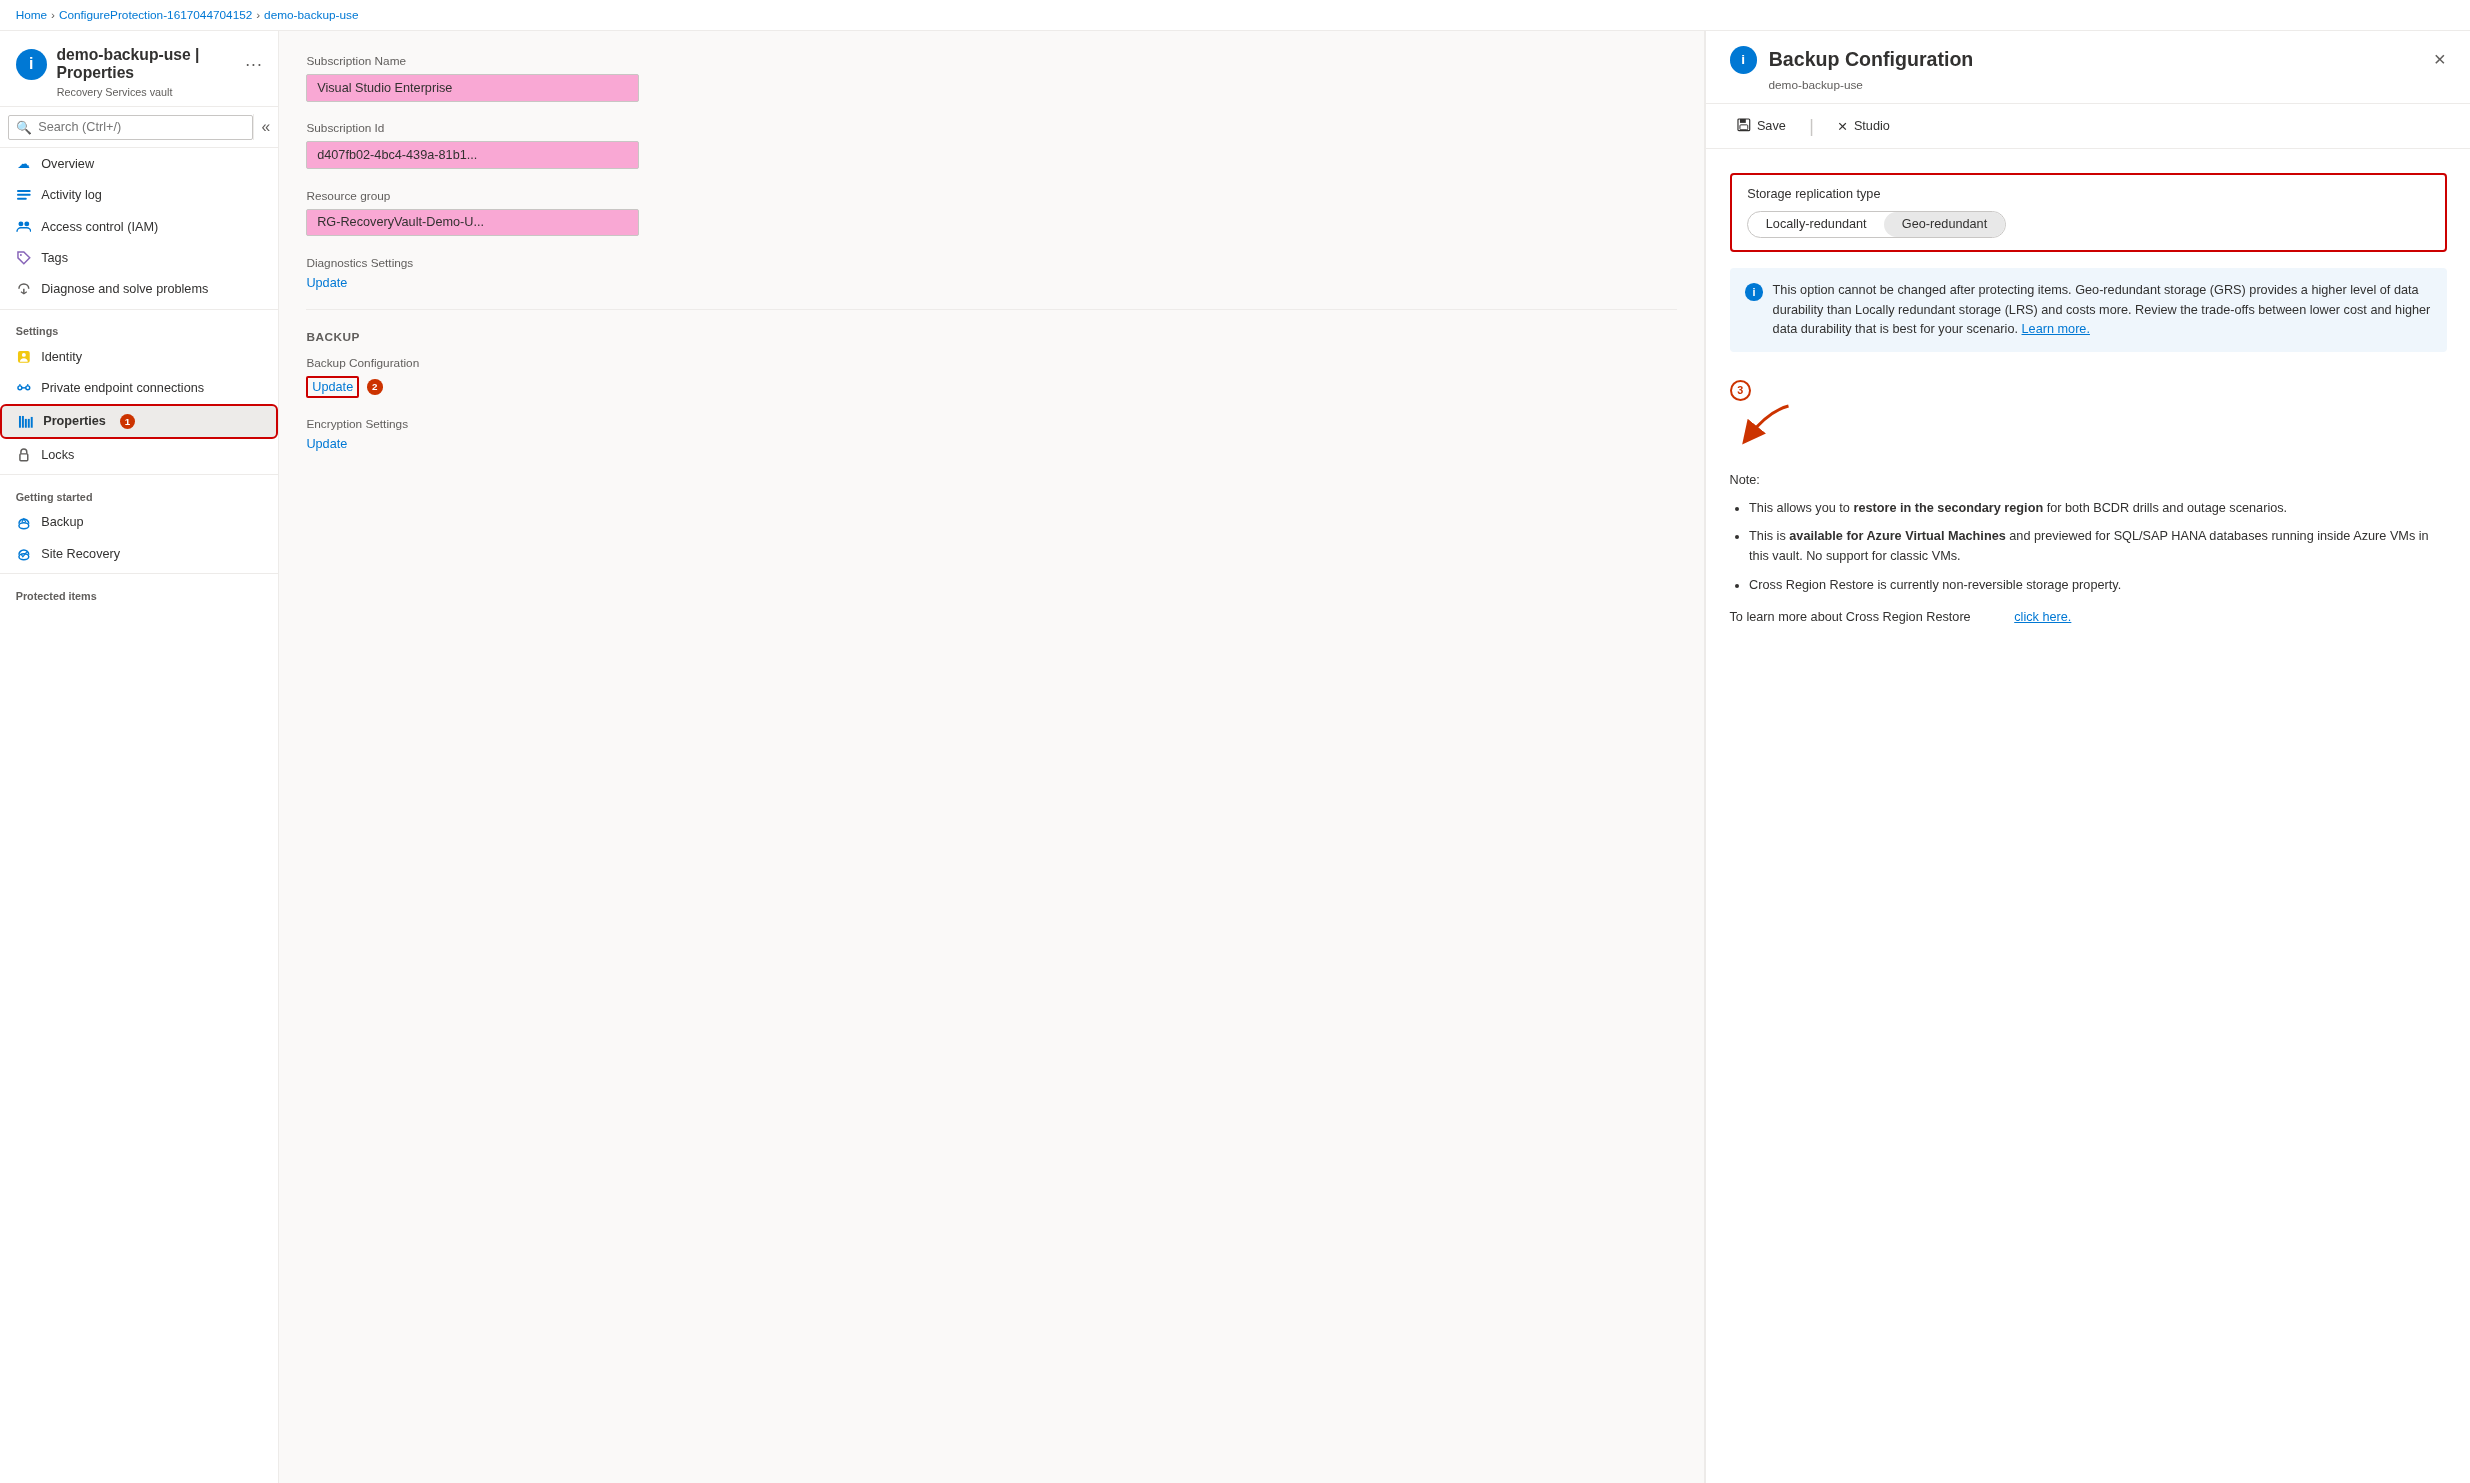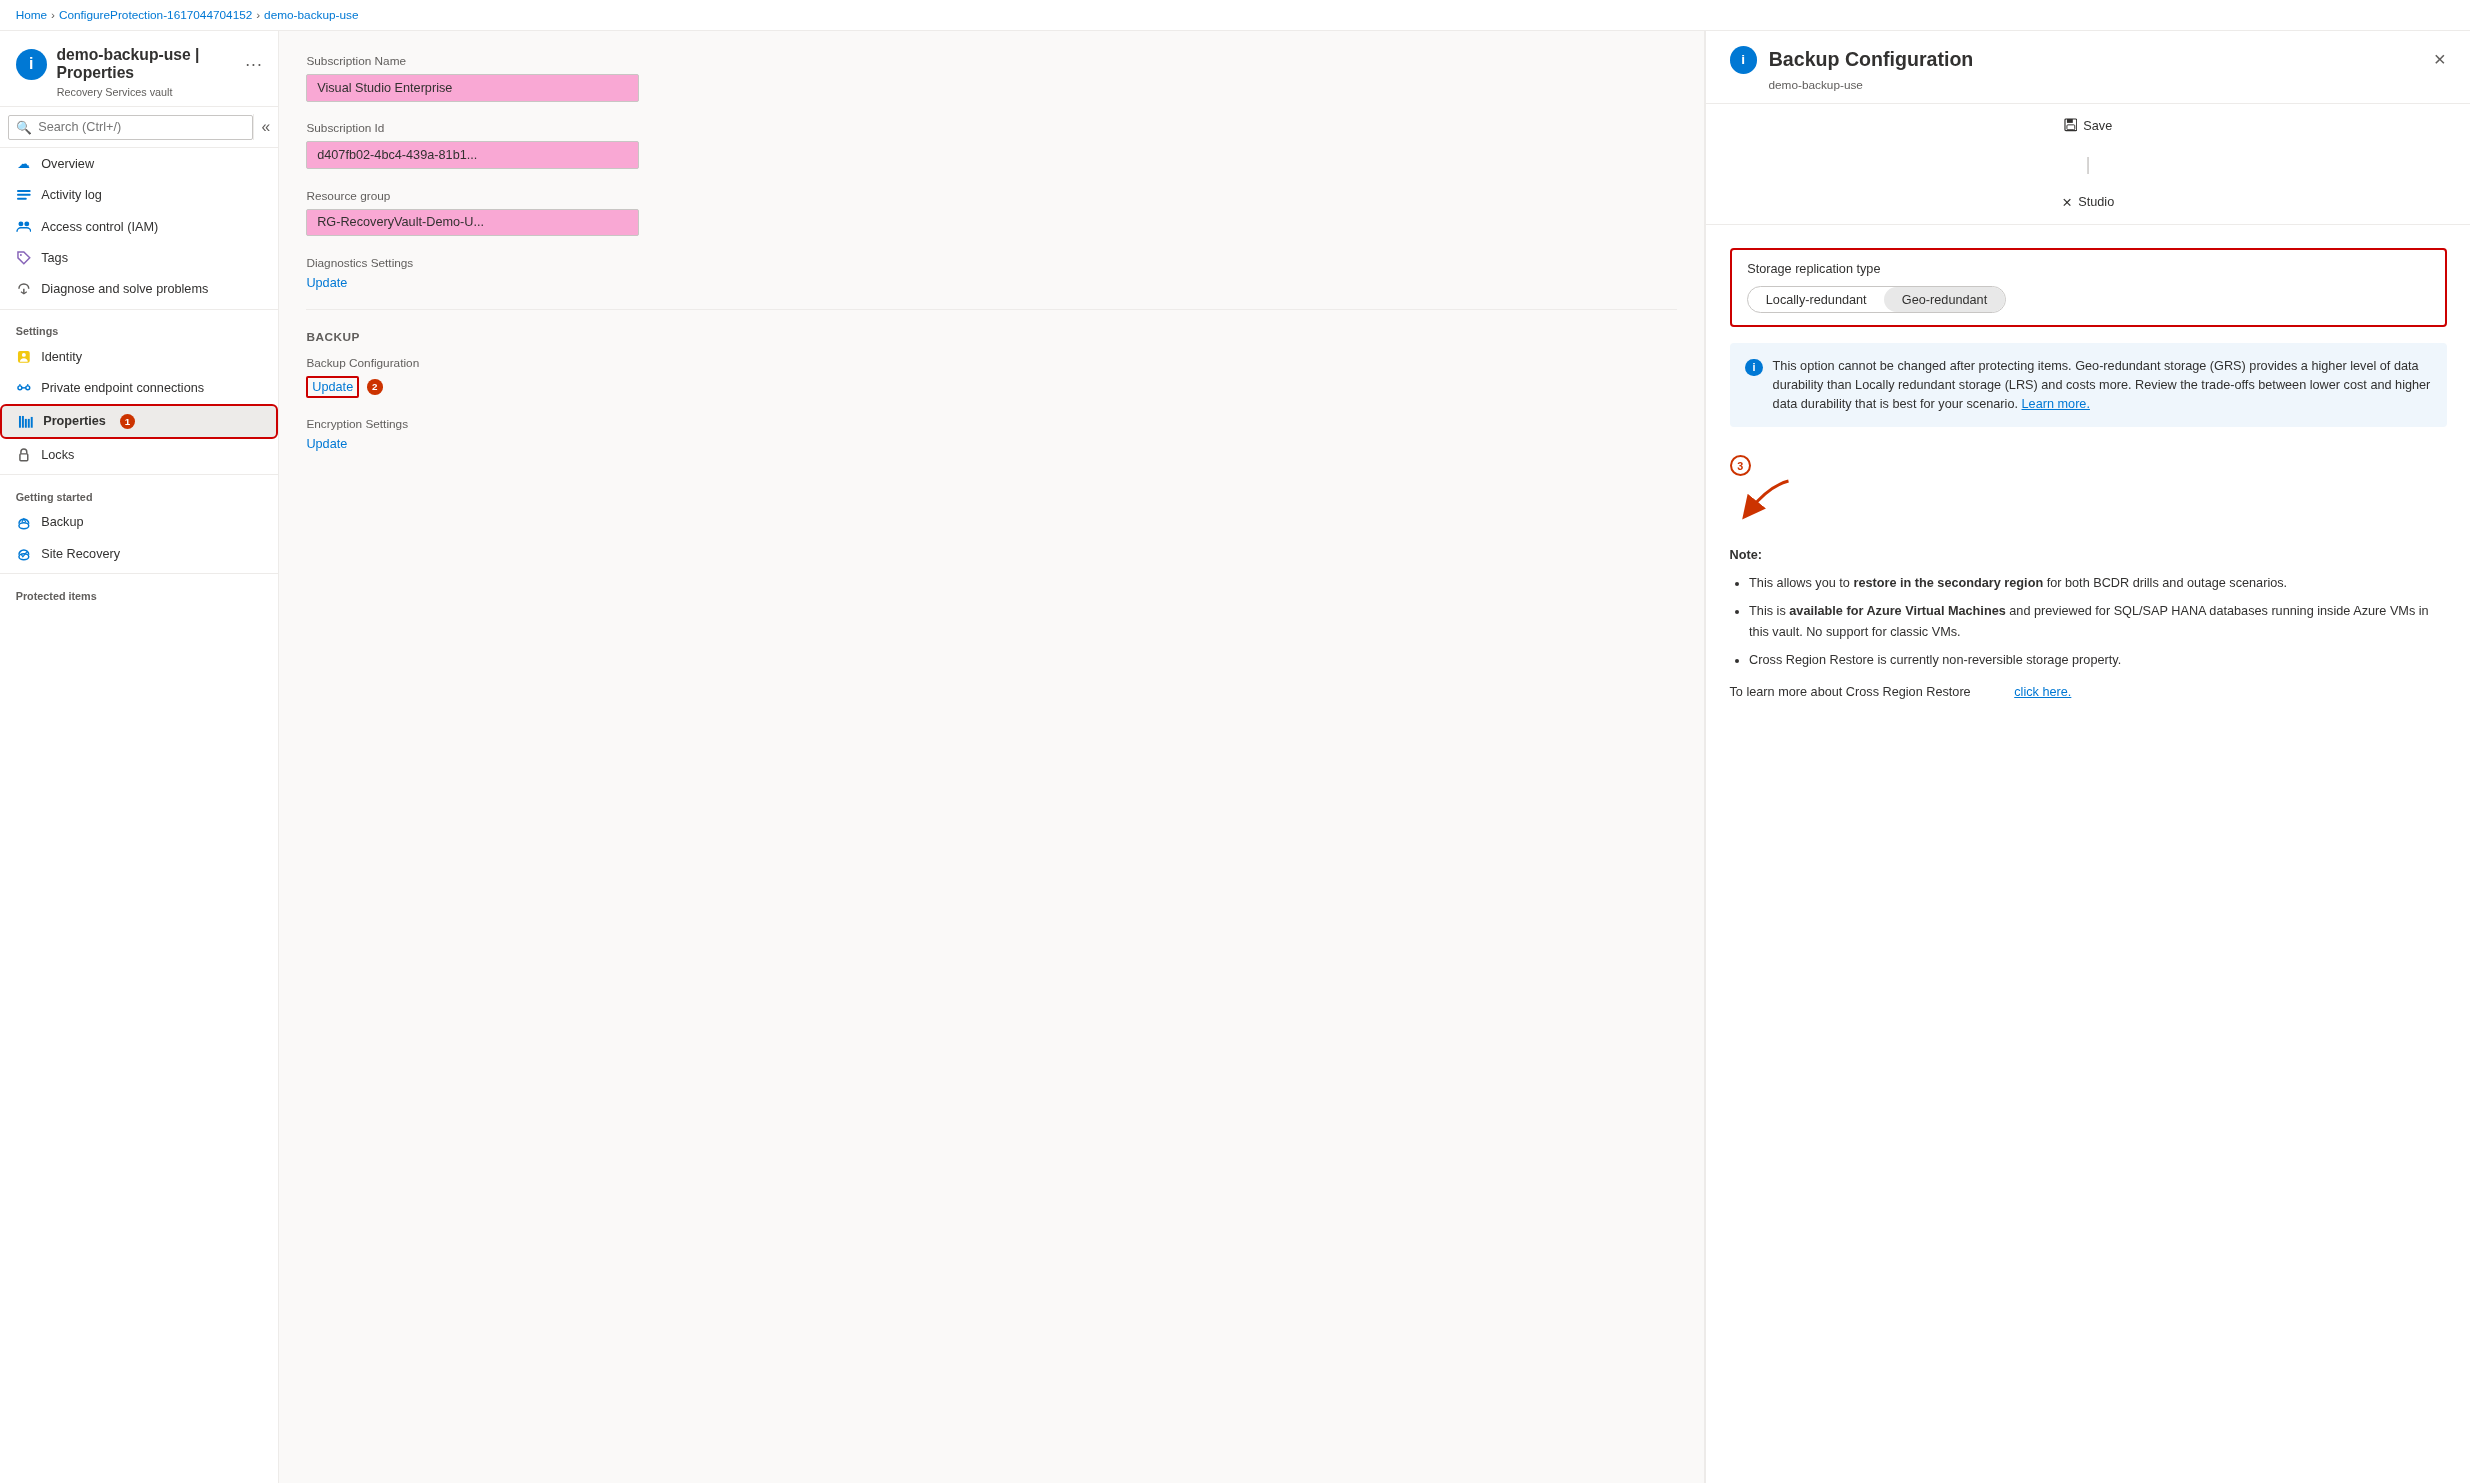--- a/index.html
+++ b/index.html
@@ -199,21 +199,20 @@
     .panel-title { font-size: 19.6px; font-weight: 600; color: #323130; }
     .panel-subtitle { font-size: 11.8px; color: #605e5c; margin-left: 39px; }
     .close-btn { font-size: 15.7px; color: #605e5c; cursor: pointer; background: none; border: none; }
 
     .panel-toolbar {
       display: flex;
       align-items: center;
       gap: 15.7px;
       padding: 9.8px 23.5px;
       border-bottom: 1px solid #edebe9;
-      flex-direction: column;
     }
     .toolbar-btn {
       display: flex; align-items: center; gap: 5.9px;
       font-size: 12.7px; color: #323130; cursor: pointer;
       background: none; border: none; padding: 3.9px 7.8px;
     }
     .toolbar-sep { color: #c8c6c4; font-size: 17.6px; }
 
     .panel-body { padding: 23.5px; }
 
@@ -297,21 +296,21 @@
       background: transparent;
       color: #323130;
     }
     .toggle-filled-btn.enabled {
       background: #5c2d91;
       color: white;
       border-radius: 15.7px;
     }
 
     .note-section { font-size: 12.7px; color: #323130; line-height: 1.6; }
-    .note-section .note-title { font-weight: 700; margin-bottom: 7.8px; }
+    .note-section .note-title { font-weight: 400; margin-bottom: 7.8px; }
     .note-section ul { list-style: disc; padding-left: 19.6px; margin-bottom: 11.8px; }
     .note-section ul li { margin-bottom: 7.8px; }
     .note-section a { color: #0078d4; margin-left: 40px; }
 
     
     .crr-row {
       display: flex;
       align-items: flex-start;
       gap: 15.7px;
       margin-bottom: 19.6px;

